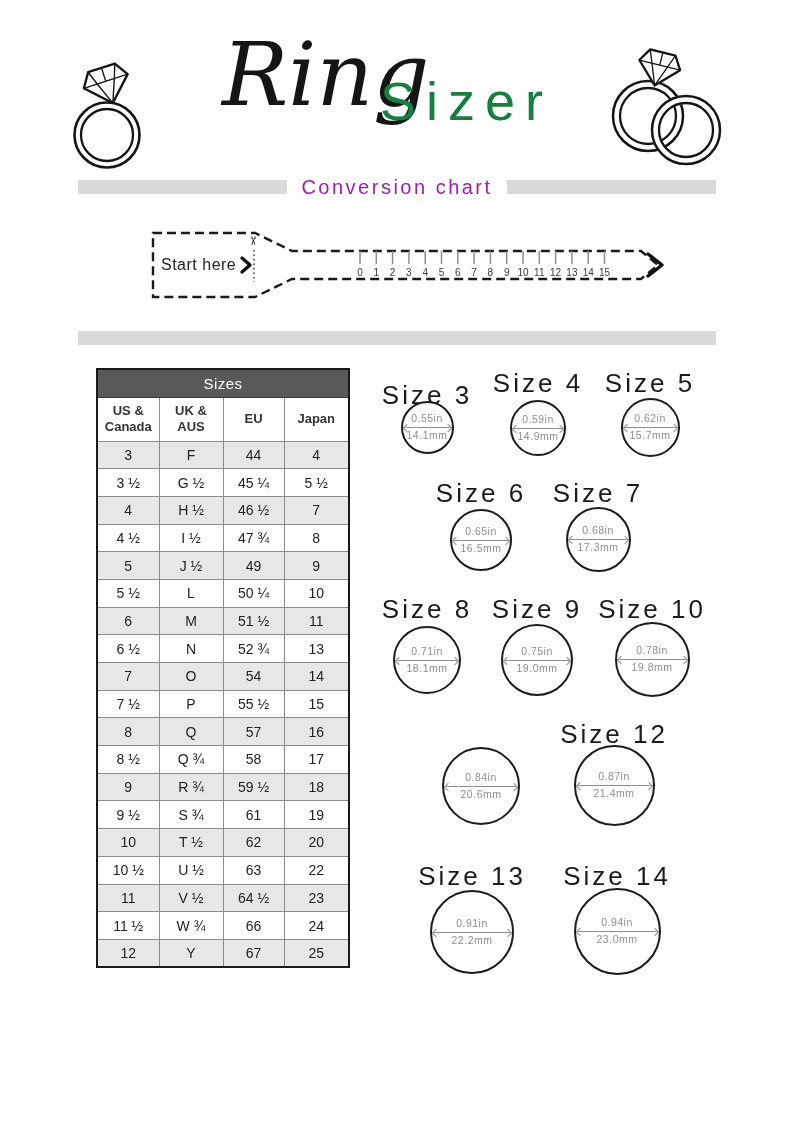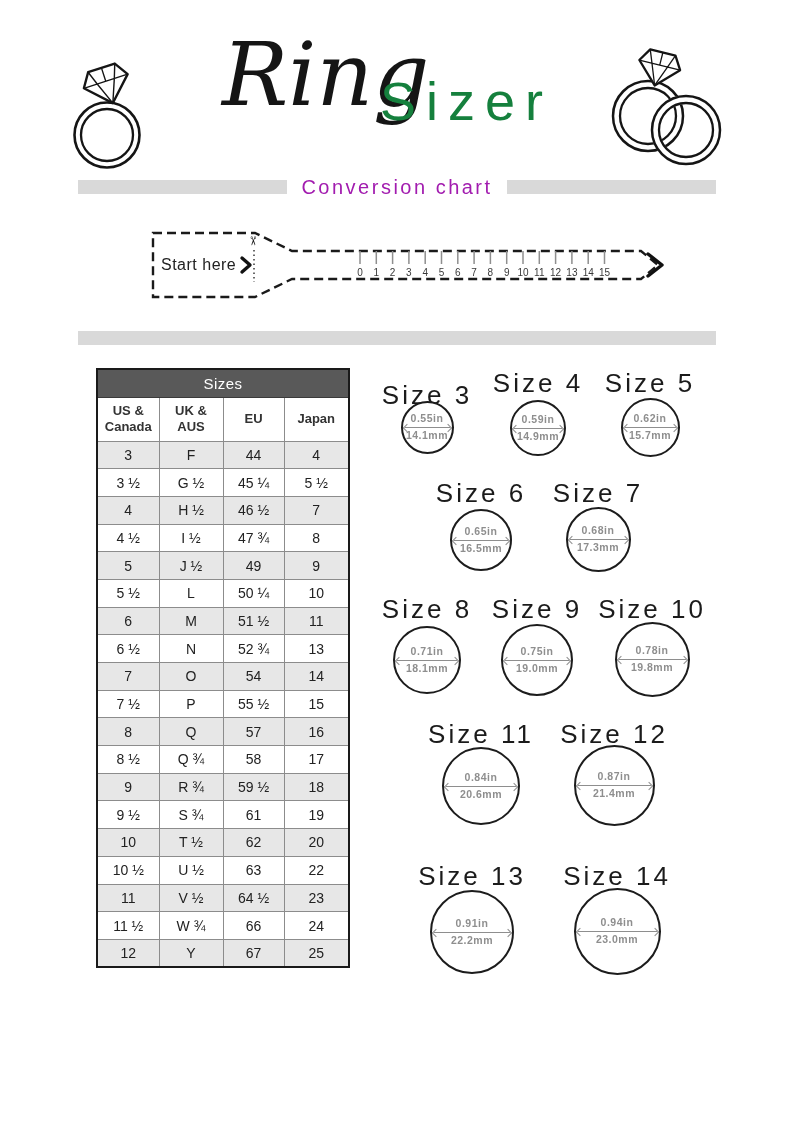--- a/index.html
+++ b/index.html
@@ -45,21 +45,21 @@
   .size-table tbody td { height:27.7px; font-size:14px; color:#222; background:#fff; }
   .size-table tbody tr:nth-child(odd) td { background:#e7e7e7; }
 
   
   .sizes-panel { position:absolute; left:0; top:0; width:794px; height:1123px; pointer-events:none; }
   .size-title { position:absolute; width:160px; text-align:center; font-size:26px; letter-spacing:3px;
                 color:#1b1b1b; white-space:nowrap; }
   .size-circle { position:absolute; border:2px solid #1c1c1c; border-radius:50%;
                  display:flex; align-items:center; justify-content:center; background:#fff; }
   .measure { display:flex; flex-direction:column; align-items:center; }
-  .measure span { font-size:10.5px; color:#8e8e8e; letter-spacing:0.5px; line-height:1.3; white-space:nowrap;font-weight:bold; }
+  .measure span { font-size:10.5px; color:#8e8e8e; letter-spacing:0.5px; line-height:1.3; white-space:nowrap; }
   .arrow { height:0; border-top:1px solid #8e8e8e; position:relative; margin:1px 0; }
   .arrow::before { content:""; position:absolute; left:-1px; top:-3px; width:5px; height:5px;
                    border-left:1px solid #8e8e8e; border-bottom:1px solid #8e8e8e; transform:rotate(45deg); }
   .arrow::after  { content:""; position:absolute; right:-1px; top:-3px; width:5px; height:5px;
                    border-left:1px solid #8e8e8e; border-bottom:1px solid #8e8e8e; transform:rotate(-135deg); }
 
   
   .scale { position:absolute; left:82px; top:1028px; width:640px; height:52px; }
   .scale-label { position:absolute; top:0; font-size:12px; color:#111; }
   .scale-tick { position:absolute; top:13px; width:1px; height:11px; background:#111; }
@@ -347,21 +347,20 @@
         </div>
       </div>
       <div class="size-title" style="left: 572px; top: 594px;">Size 10</div>
       <div class="size-circle" style="left: 614.5px; top: 622px; width: 75px; height: 75px;">
         <div class="measure">
           <span>0.78in</span>
           <div class="arrow" style="width: 67px;"></div>
           <span>19.8mm</span>
         </div>
       </div>
-      <div class="size-title" style="left: 401px; top: 719px;">Size 11</div>
       <div class="size-circle" style="left: 442px; top: 747px; width: 78px; height: 78px;">
         <div class="measure">
           <span>0.84in</span>
           <div class="arrow" style="width: 70px;"></div>
           <span>20.6mm</span>
         </div>
       </div>
       <div class="size-title" style="left: 534px; top: 719px;">Size 12</div>
       <div class="size-circle" style="left: 573.5px; top: 745px; width: 81px; height: 81px;">
         <div class="measure">

